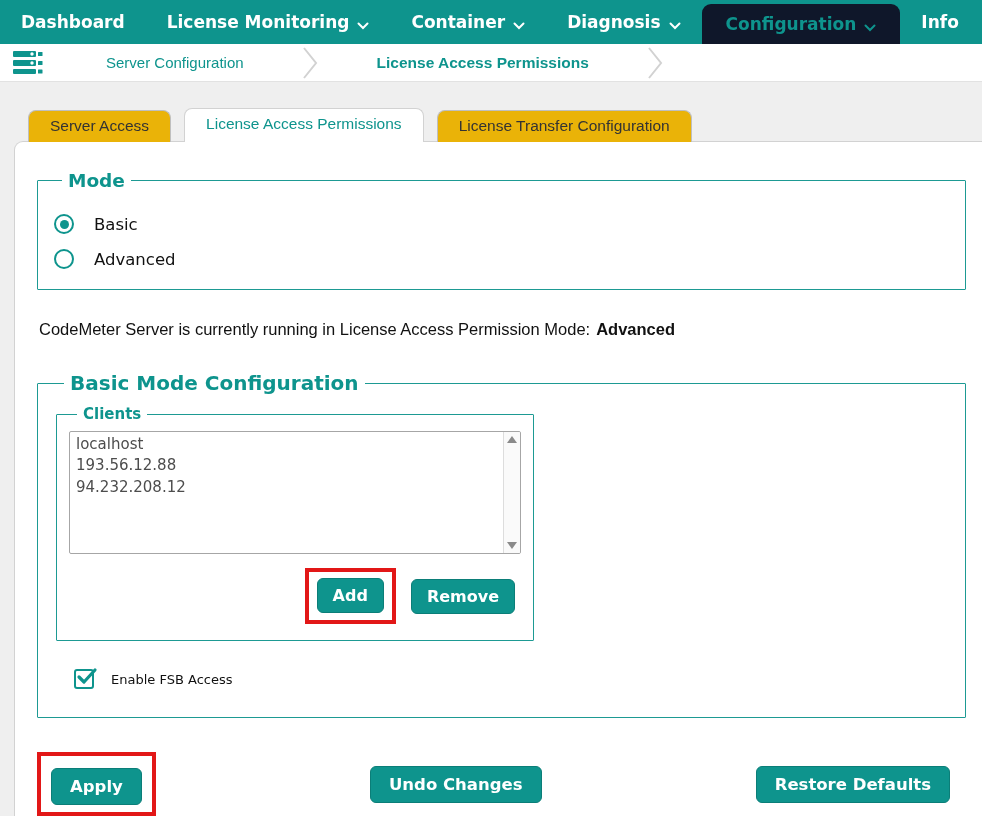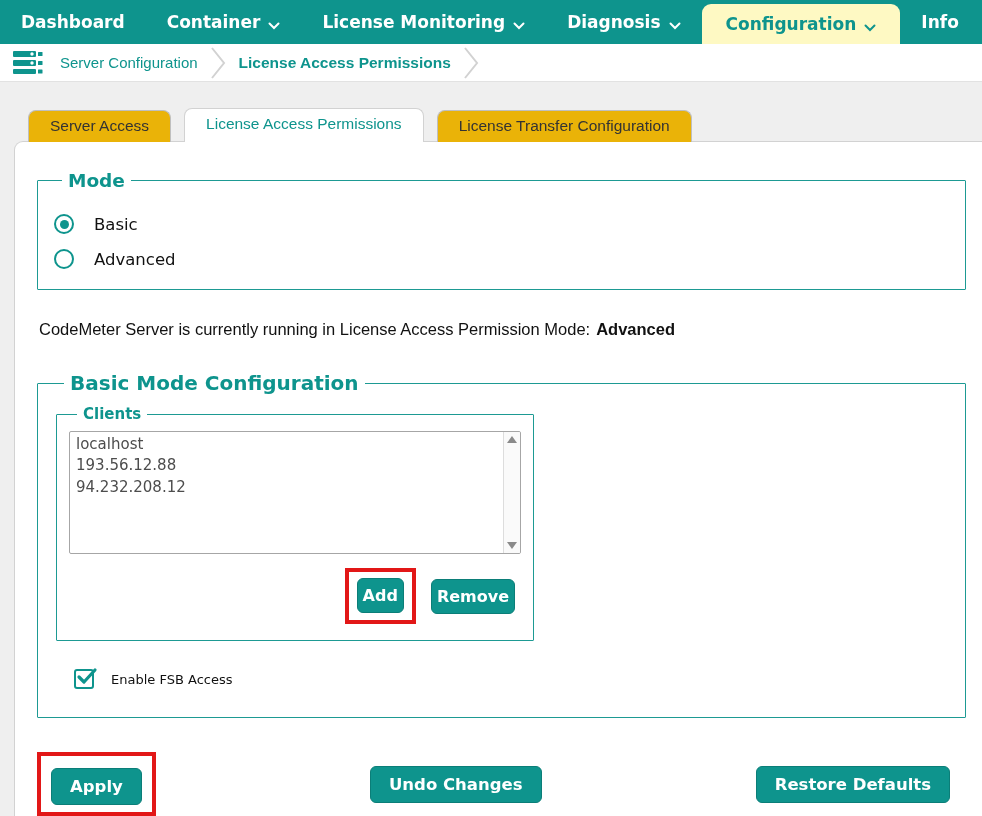--- a/index.html
+++ b/index.html
@@ -4,28 +4,28 @@
 <style>
   * { margin:0; padding:0; box-sizing:border-box; }
   html,body { width:982px; height:816px; overflow:hidden; background:#efefef;
     font-family:"DejaVu Sans","Liberation Sans",sans-serif; }
 
   
   .navbar { height:44px; background:#0e948d; display:flex; align-items:stretch; }
   .nav-item { color:#ffffff; font-size:17px; font-weight:600; display:flex; align-items:center;
     gap:8px; padding:0 21px; cursor:pointer; white-space:nowrap; }
   .nav-item .caret { margin-top:3px; }
-  .nav-item.active { background:#fef9c3; color:#0e948d; border-radius:9px 9px 0 0;
+  .nav-item.active { background:#0f172a; color:#0e948d; border-radius:9px 9px 0 0;
     margin-top:4px; padding:0 24px; }
   .nav-spacer { flex:1; }
 
   
   .breadcrumb { height:38px; background:#ffffff; display:flex; align-items:center;
     padding-left:12px; border-bottom:1px solid #e2e2e2;
-    font-family:"Liberation Sans",sans-serif; }
+    font-family:"Liberation Sans",sans-serif;gap:46px; }
   .crumb { color:#0e948d; font-size:15px; margin:0 10px; cursor:pointer; }
   .crumb.active { font-weight:bold; font-size:15.5px; }
   .crumb-sep { margin:0 2px; display:flex; align-items:center; }
   .server-icon { margin-right:6px; display:flex; align-items:center; }
 
   
   .content { padding-top:26px; }
   .tabs { display:flex; align-items:flex-end; padding-left:28px; position:relative;
     z-index:2; margin-bottom:-1px; font-family:"Liberation Sans",sans-serif; }
   .tab { background:#eab308; border:1px solid #bfbfbf; border-bottom:none;
@@ -65,21 +65,21 @@
   .v-scrollbar { width:17px; background:#fafafa; border-left:1px solid #dddddd;
     display:flex; flex-direction:column; justify-content:space-between; align-items:center;
     padding:4px 0; cursor:pointer; }
   .arr-up { width:0; height:0; border-left:5px solid transparent; border-right:5px solid transparent;
     border-bottom:7px solid #8a8a8a; }
   .arr-dn { width:0; height:0; border-left:5px solid transparent; border-right:5px solid transparent;
     border-top:7px solid #8a8a8a; }
 
   .btn { background:#0e948d; color:#ffffff; border:1px solid #0b7e78; border-radius:6px;
     font-family:"DejaVu Sans",sans-serif; font-weight:600; cursor:pointer; white-space:nowrap; }
-  .btn-small { font-size:16px; padding:7px 5px; }
+  .btn-small { font-size:16px; padding:7px 15px; }
   .btn-big { font-size:16.5px; padding:8px 18px; }
 
   .client-btns { display:flex; justify-content:flex-end; align-items:center; gap:15px;
     margin-top:14px; padding-right:6px; }
   .hl-red { border:4px solid #e21717; display:inline-block; }
   .hl-add { padding:6px 8px 7px; }
   .hl-apply { padding:12px 10px 7px; }
 
   .checkbox-row { display:flex; align-items:center; gap:17px; margin:28px 0 4px 18px; cursor:pointer; }
   .checkbox { width:20px; height:20px; border:2.5px solid #0e948d; border-radius:3px;
@@ -91,29 +91,29 @@
     margin-top:34px; padding-right:16px; }
 </style>
 </head>
 <body>
 
 <div class="navbar">
   <div class="nav-item">
     <span>Dashboard</span>
   </div>
   <div class="nav-item">
+    <span>License Monitoring</span>
+    <span class="caret">
+      <svg width="12" height="8" viewBox="0 0 12 8">
+          <polyline points="1.5,1.5 6,6 10.5,1.5" fill="none" stroke="currentColor" stroke-width="2" stroke-linecap="round"></polyline>
+        </svg>
+    </span>
+  </div>
+  <div class="nav-item">
     <span>Container</span>
-    <span class="caret">
-      <svg width="12" height="8" viewBox="0 0 12 8">
-          <polyline points="1.5,1.5 6,6 10.5,1.5" fill="none" stroke="currentColor" stroke-width="2" stroke-linecap="round"></polyline>
-        </svg>
-    </span>
-  </div>
-  <div class="nav-item">
-    <span>License Monitoring</span>
     <span class="caret">
       <svg width="12" height="8" viewBox="0 0 12 8">
           <polyline points="1.5,1.5 6,6 10.5,1.5" fill="none" stroke="currentColor" stroke-width="2" stroke-linecap="round"></polyline>
         </svg>
     </span>
   </div>
   <div class="nav-item">
     <span>Diagnosis</span>
     <span class="caret">
       <svg width="12" height="8" viewBox="0 0 12 8">

